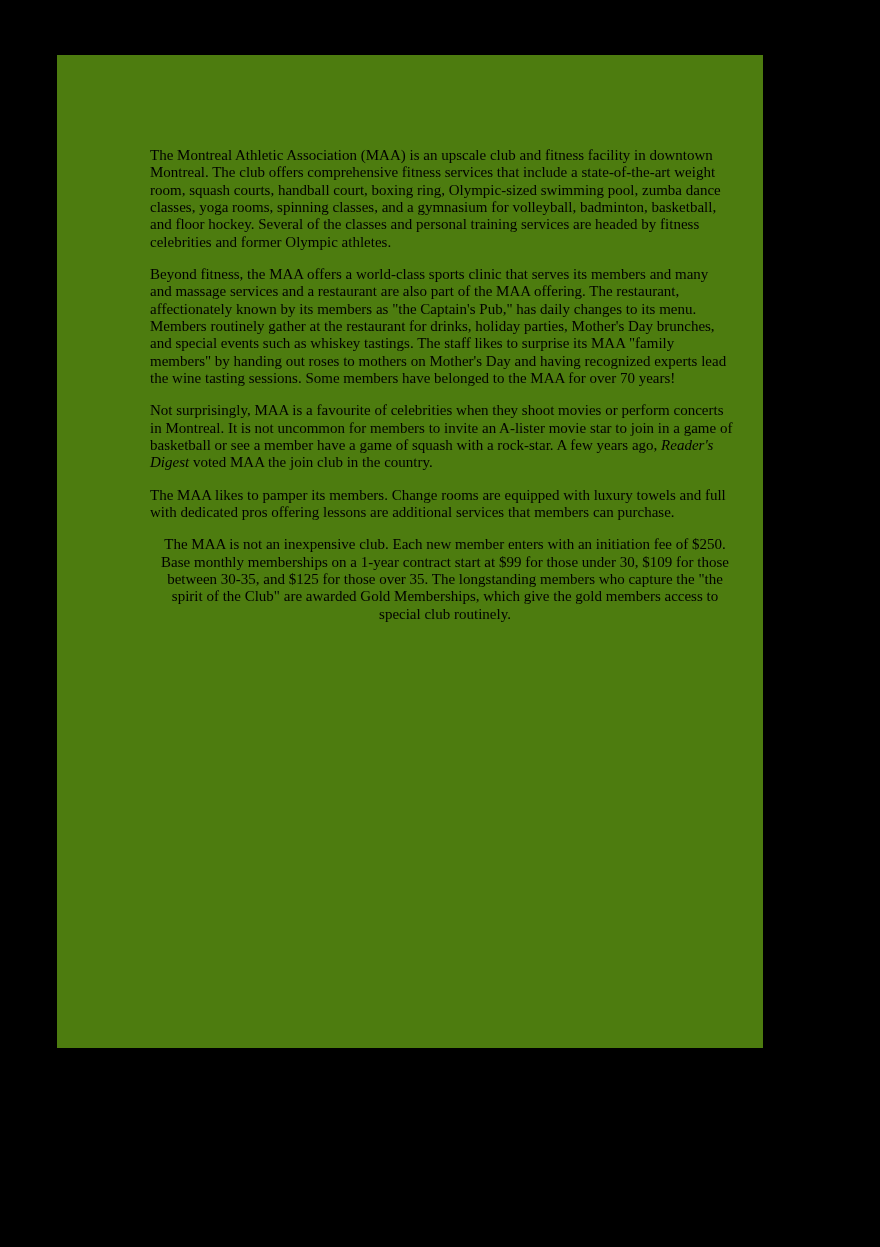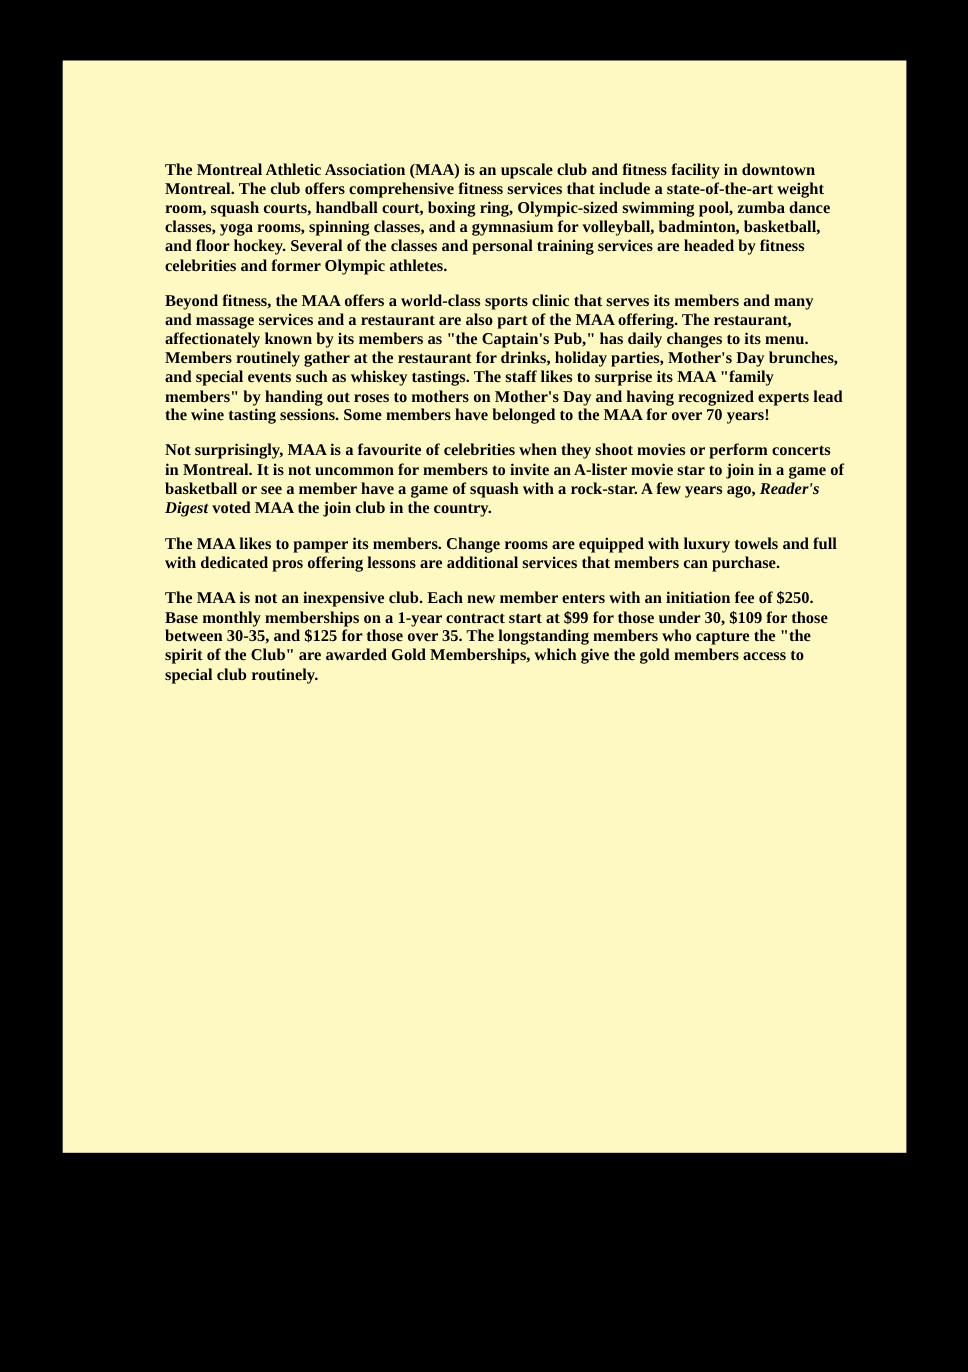--- a/index.html
+++ b/index.html
@@ -11,39 +11,39 @@
     height: 1247px;
     background: #000000;
     position: relative;
     overflow: hidden;
     font-family: "Liberation Serif", "DejaVu Serif", serif;
   }
   .paper {
     position: absolute;
     left: 57px;
     top: 55px;
-    width: 767px;
+    width: 706px;
     height: 993px;
-    background: #fef9c3;
-    font-weight: bold;
+    background: #4d7c0f;
   }
   .doc-text {
     position: absolute;
     left: 93px;
     top: 92px;
     width: 590px;
     color: #000000;
     font-size: 15px;
     line-height: 17.33px;
   }
   .paragraph {
     margin: 0 0 15px 0;
   }
   .paragraph:last-child {
     margin-bottom: 0;
+    text-align: center;
   }
   .line {
     white-space: pre;
   }
   .run.italic {
     font-style: italic;
     text-align: center;
   }
 </style>
 </head>

